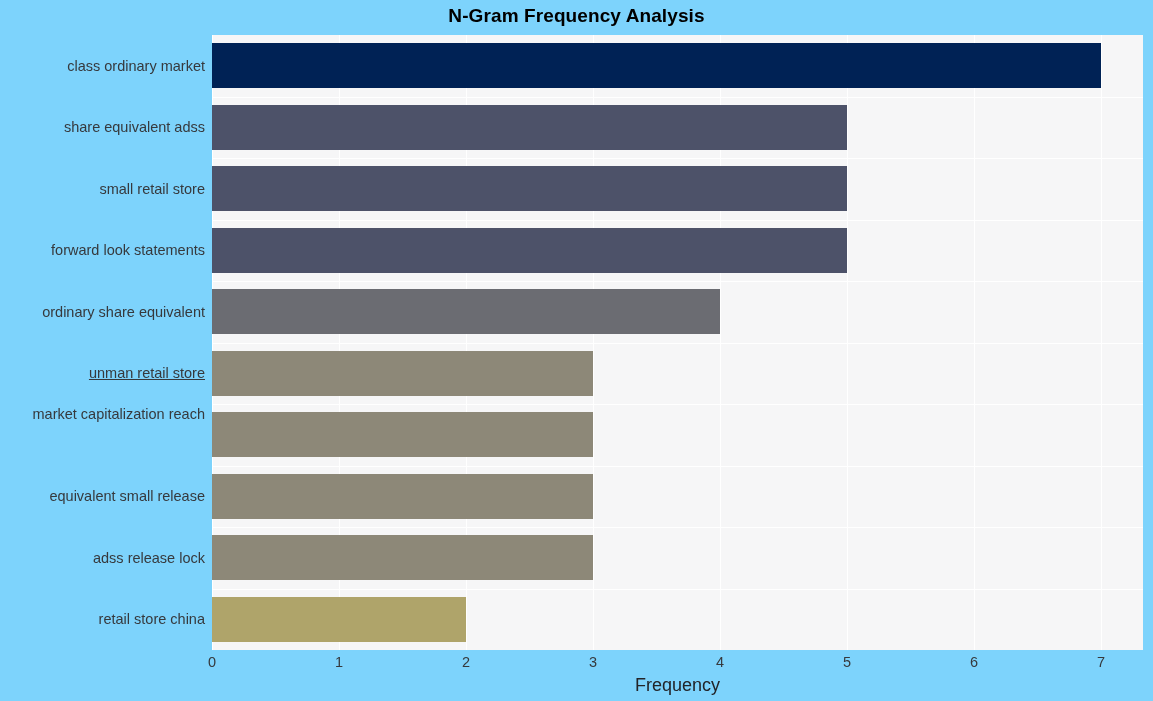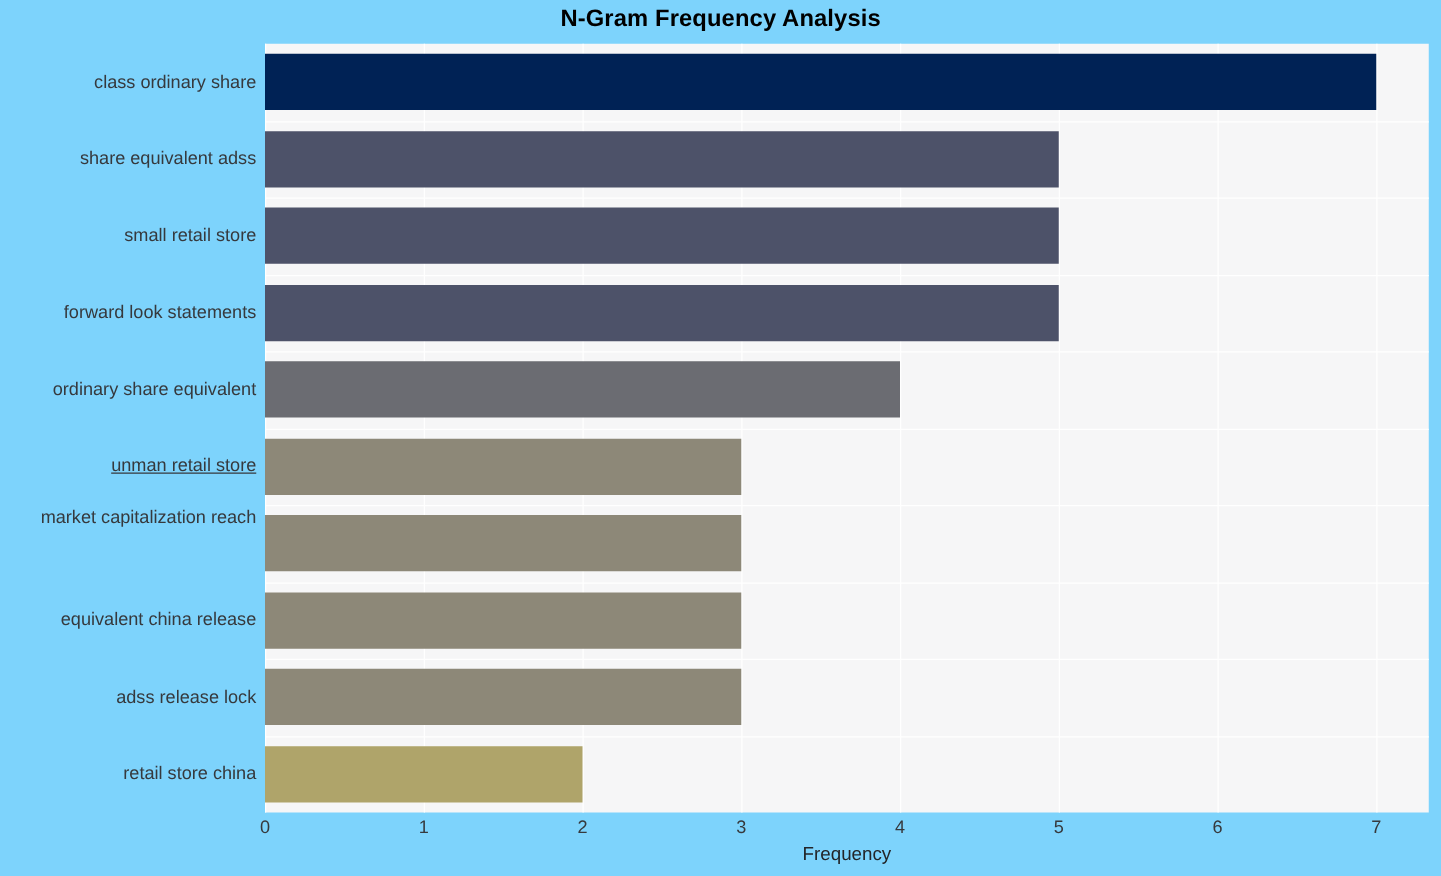--- a/index.html
+++ b/index.html
@@ -77,21 +77,21 @@
     text-align: center;
     font-size: 14.5px;
     color: #36393d;
     line-height: 1;
   }
   #xaxis-title {
     position: absolute;
     left: 212px; top: 675px;
     width: 931px;
     text-align: center;
-    font-size: 15px;
+    font-size: 18px;
     color: #222428;
   }
 </style>
 </head>
 <body>
 
 <div id="figure">
 
   <div id="chart-title">N-Gram Frequency Analysis</div>
 
@@ -125,28 +125,28 @@
         <div class="bar" title="ordinary share equivalent: 4" style="top: 254.25px; width: 508.049px; background: rgb(107, 108, 114);"></div>
         <div class="bar" title="unman retail store: 3" style="top: 315.75px; width: 381.037px; background: rgb(141, 136, 120);"></div>
         <div class="bar" title="market capitalization reach: 3" style="top: 377.25px; width: 381.037px; background: rgb(141, 136, 120);"></div>
         <div class="bar" title="equivalent adss release: 3" style="top: 438.75px; width: 381.037px; background: rgb(141, 136, 120);"></div>
         <div class="bar" title="adss release lock: 3" style="top: 500.25px; width: 381.037px; background: rgb(141, 136, 120);"></div>
         <div class="bar" title="retail store china: 2" style="top: 561.75px; width: 254.025px; background: rgb(175, 164, 106);"></div>
       </div>
   </div>
 
   <div id="ytick-layer">
-      <div class="ytick-label" style="top: 23.75px;">class ordinary share</div>
+      <div class="ytick-label" style="top: 23.75px;">class ordinary market</div>
       <div class="ytick-label" style="top: 85.25px;">share equivalent adss</div>
       <div class="ytick-label" style="top: 146.75px;">small retail store</div>
       <div class="ytick-label" style="top: 208.25px;">forward look statements</div>
       <div class="ytick-label" style="top: 269.75px;">ordinary share equivalent</div>
       <div class="ytick-label" style="top: 331.25px; text-decoration: underline;">unman retail store</div>
       <div class="ytick-label" style="top: 372px;">market capitalization reach</div>
-      <div class="ytick-label" style="top: 454.25px;">equivalent china release</div>
+      <div class="ytick-label" style="top: 454.25px;">equivalent small release</div>
       <div class="ytick-label" style="top: 515.75px;">adss release lock</div>
       <div class="ytick-label" style="top: 577.25px;">retail store china</div>
     </div>
 
   <div id="xtick-layer">
       <div class="xtick-label" style="left: 0px;">0</div>
       <div class="xtick-label" style="left: 127.012px;">1</div>
       <div class="xtick-label" style="left: 254.025px;">2</div>
       <div class="xtick-label" style="left: 381.037px;">3</div>
       <div class="xtick-label" style="left: 508.049px;">4</div>

